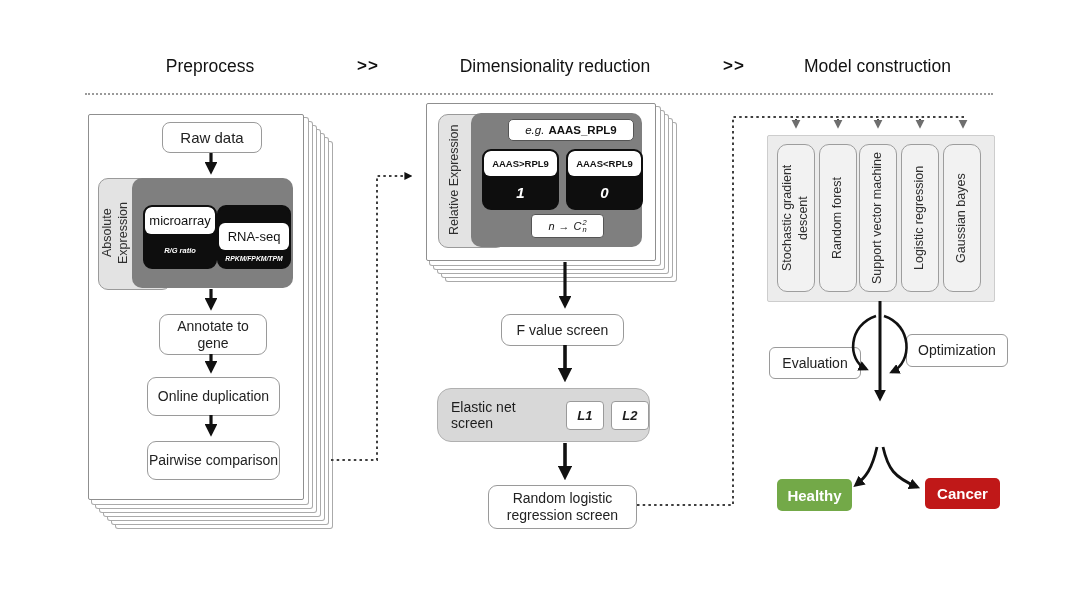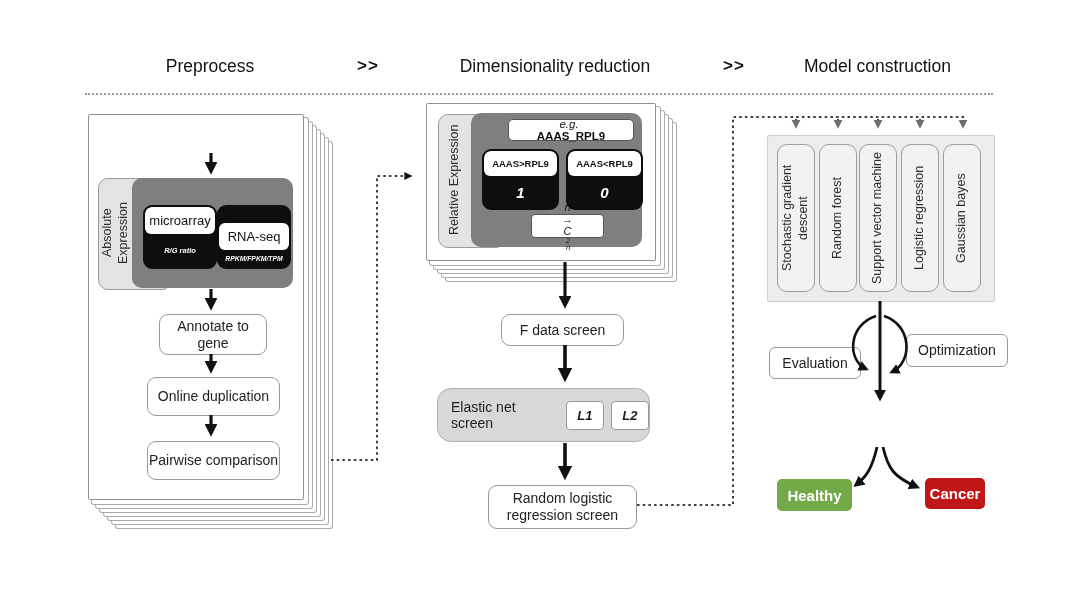--- a/index.html
+++ b/index.html
@@ -30,21 +30,21 @@
          text-align:center;line-height:1.25;}
   
   .mini{position:absolute;background:#0e0e0e;border:2px solid #0e0e0e;border-radius:9px;
         overflow:hidden;display:flex;flex-direction:column;}
   .mini .hd{background:#fff;border-radius:6px;flex:0 0 27px;display:flex;align-items:center;
             justify-content:center;color:#111;}
   .mini .bd{flex:1;display:flex;align-items:center;justify-content:center;color:#fff;}
   .metric{font-style:italic;font-weight:bold;}
   
   .chip{position:absolute;background:#fff;border:1px solid #555;border-radius:5px;
-        display:flex;align-items:center;justify-content:center;color:#111;flex-direction:column;}
+        display:flex;align-items:center;justify-content:center;color:#111;}
   
   .elastic{position:absolute;background:#d8d8d8;border:1px solid #b0b0b0;border-radius:14px;
            display:flex;align-items:center;padding-left:13px;gap:7px;box-sizing:border-box;}
   .pen{width:37px;height:27px;background:#fff;border:1px solid #9a9a9a;border-radius:4px;
        display:flex;align-items:center;justify-content:center;font-size:13px;font-weight:bold;font-style:italic;}
   
   .model-box{position:absolute;background:#ececec;border:1px solid #cdcdcd;border-radius:2px;}
   .pill{position:absolute;top:144px;width:38px;height:148px;background:#f2f2f2;border:1px solid #9d9d9d;
         border-radius:10px;display:flex;align-items:center;justify-content:center;box-sizing:border-box;}
   .pill .vtext{height:132px;}
@@ -62,20 +62,21 @@
 
   <div class="stage-title" style="left:110px;width:200px;">Preprocess</div>
   <div class="chev" style="left:348px;width:40px;">&gt;&gt;</div>
   <div class="stage-title" style="left:430px;width:250px;">Dimensionality reduction</div>
   <div class="chev" style="left:714px;width:40px;">&gt;&gt;</div>
   <div class="stage-title" style="left:780px;width:195px;">Model construction</div>
   <div class="hr-dotted"></div>
 
   <div class="sheet stack7" style="left:88px;top:114px;width:214px;height:384px;"></div>
 
+  <div class="node lvl" style="left:162px;top:122px;width:98px;height:29px;font-size:15px;border-radius:8px;">Raw data</div>
 
   <div class="tab lvl" style="left:98px;top:178px;width:72px;height:110px;"></div>
   <div class="panel lvl" style="left:132px;top:178px;width:161px;height:110px;"></div>
   <div class="vwrap lvl" style="left:98px;top:178px;width:36px;height:110px;">
     <span class="vtext" style="height:104px;">Absolute Expression</span>
   </div>
 
   <div class="mini lvl" style="left:143px;top:205px;width:70px;height:60px;">
     <div class="hd" style="font-size:13px;">microarray</div>
     <div class="bd metric" style="font-size:7.5px;">R/G ratio</div>
@@ -114,21 +115,21 @@
   <div class="chip lvl" style="left:531px;top:214px;width:71px;height:22px;font-size:11px;border-radius:4px;">
     <span style="font-style:italic;">n</span>
     <span style="margin:0 4px;">→</span>
     <span style="font-style:italic;">C</span>
     <span class="supsub">
       <span>2</span>
       <span>n</span>
     </span>
   </div>
 
-  <div class="node lvl" style="left:501px;top:314px;width:121px;height:30px;">F data screen</div>
+  <div class="node lvl" style="left:501px;top:314px;width:121px;height:30px;">F value screen</div>
 
   <div class="elastic lvl" style="left:437px;top:388px;width:213px;height:54px;">
     <span style="font-size:14px;">Elastic net screen</span>
     <span class="pen">L1</span>
     <span class="pen">L2</span>
   </div>
 
   <div class="node lvl" style="left:488px;top:485px;width:147px;height:42px;">Random logistic regression screen</div>
 
   <div class="model-box lvl" style="left:767px;top:135px;width:226px;height:165px;"></div>
@@ -145,21 +146,21 @@
     <span class="vtext">Logistic regression</span>
   </div>
   <div class="pill lvl" style="left:943px;">
     <span class="vtext">Gaussian bayes</span>
   </div>
 
   <div class="node lvl" style="left:769px;top:347px;width:90px;height:30px;border-radius:6px;">Evaluation</div>
   <div class="node lvl" style="left:906px;top:334px;width:100px;height:31px;border-radius:6px;">Optimization</div>
 
   <div class="outcome lvl" style="left: 777px; top: 479px; width: 75px; height: 32px; background: rgb(115, 169, 72);">Healthy</div>
-  <div class="outcome lvl" style="left: 925px; top: 478px; width: 60px; height: 31px; background: rgb(192, 24, 24);">Cancer</div>
+  <div class="outcome lvl" style="left: 925px; top: 478px; width: 75px; height: 31px; background: rgb(192, 24, 24);">Cancer</div>
 
   <svg class="overlay" width="1080" height="608">
     <defs>
       <marker id="mB" viewBox="0 0 10 10" refX="7" refY="5" markerWidth="4" markerHeight="4" orient="auto-start-reverse">
         <path d="M0,0 L10,5 L0,10 z" fill="#111"></path>
       </marker>
       <marker id="mG" viewBox="0 0 10 10" refX="7" refY="5" markerWidth="4.6" markerHeight="4.6" orient="auto-start-reverse">
         <path d="M0,0 L10,5 L0,10 z" fill="#6e6e6e"></path>
       </marker>
     </defs>

